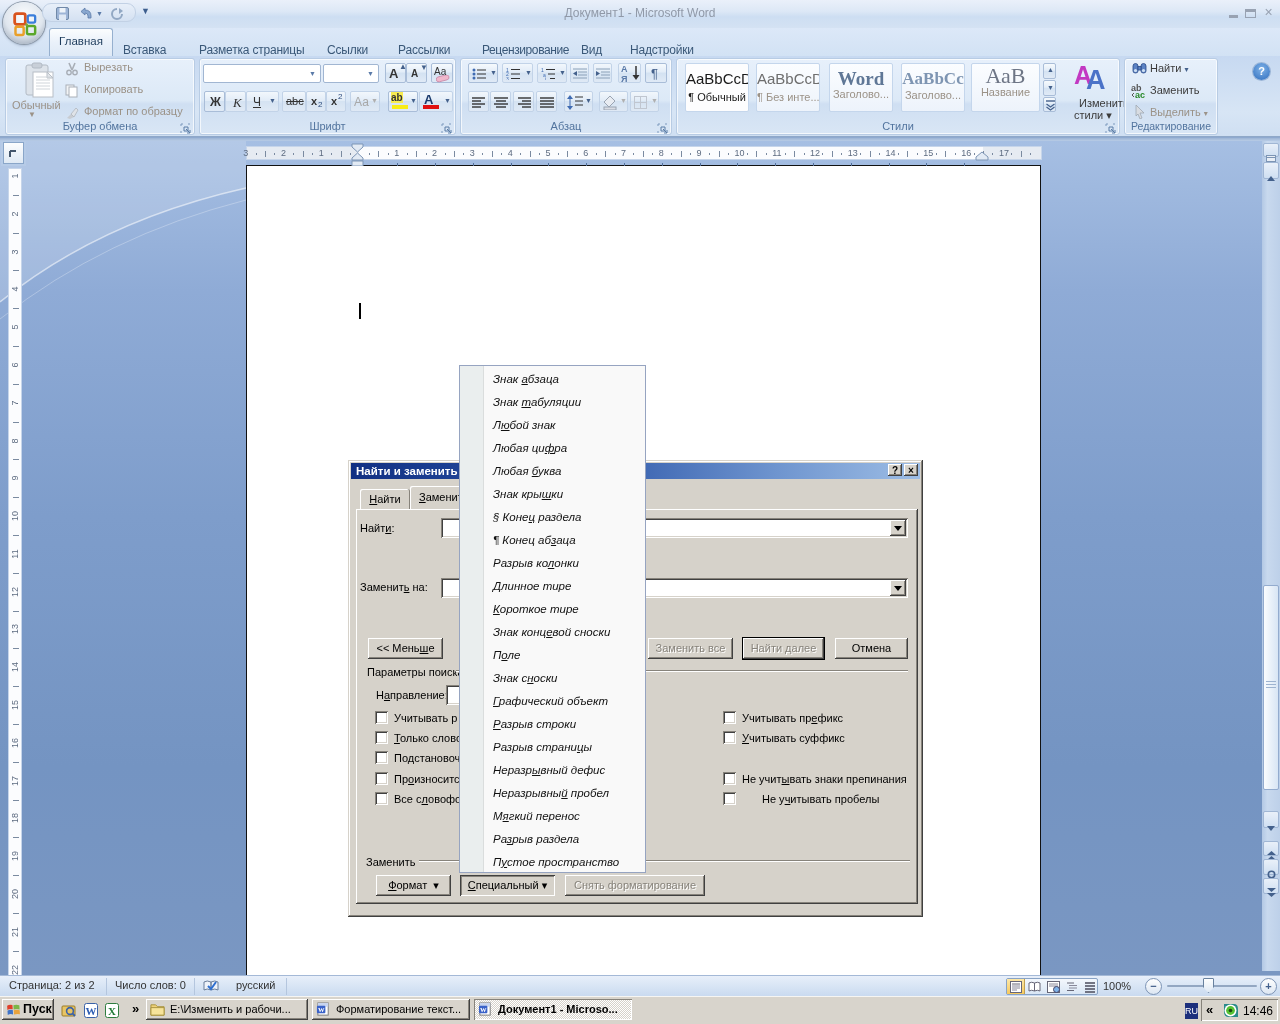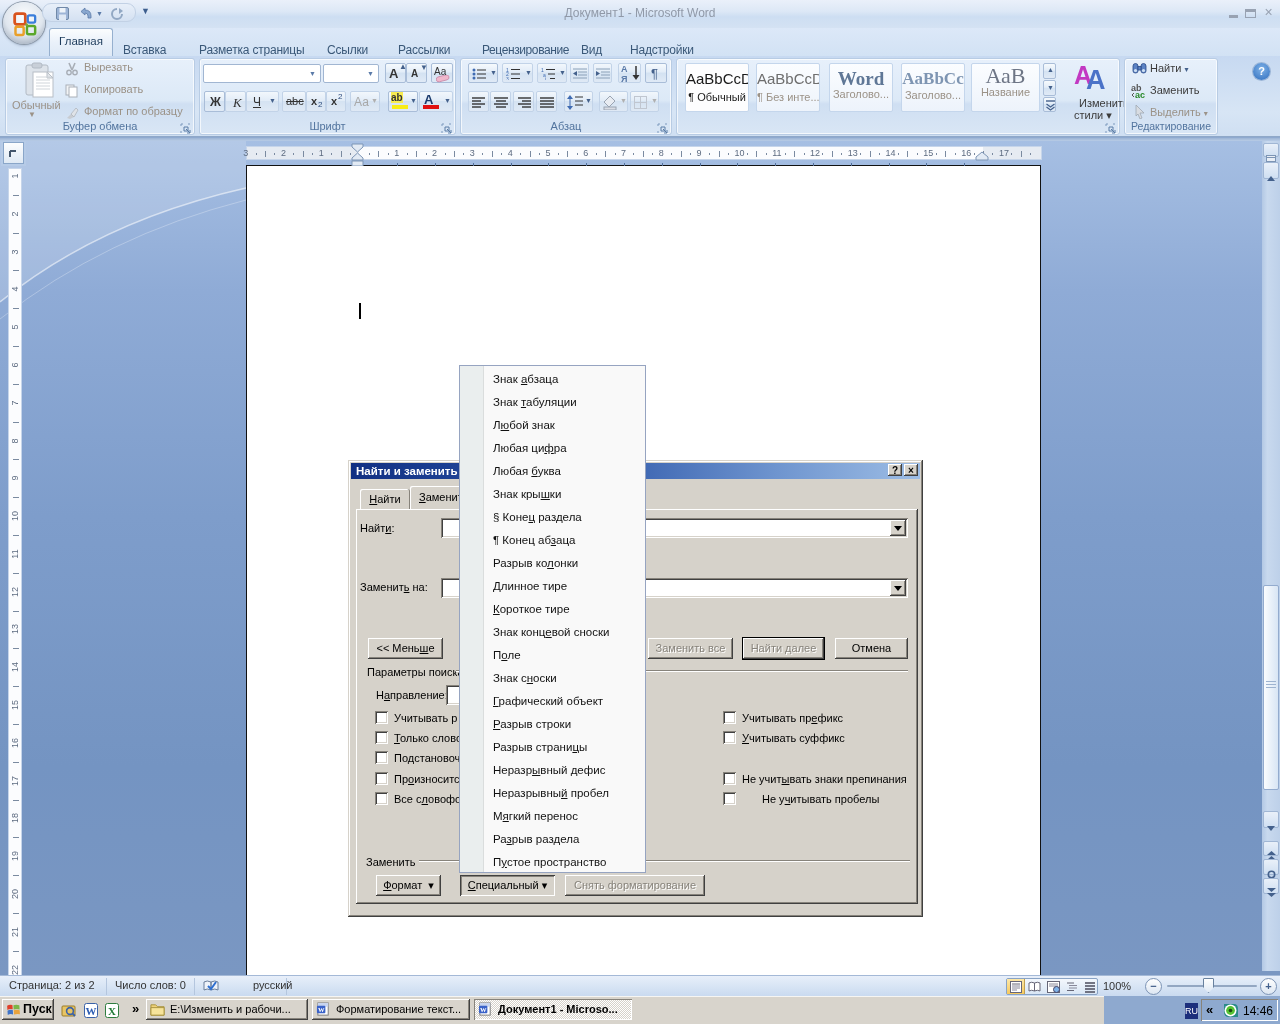--- a/index.html
+++ b/index.html
@@ -50,21 +50,21 @@
 .vnum{position:absolute;left:0px;width:12px;text-align:center;font-size:9px;color:#5d6b80;transform:rotate(-90deg);}
 
 #vscroll{position:absolute;left:1262px;top:0px;width:18px;height:830px;background:linear-gradient(90deg,#b3c8e4,#c8d9ee 30%,#bdd0e9);}
 .sbtn{position:absolute;left:1px;width:16px;height:17px;background:linear-gradient(#e9f0f9,#cfdff2);border:1px solid #a0b6d4;border-radius:2px;text-align:center;padding-top:5px;}
 #sthumb{position:absolute;left:1px;top:444px;width:16px;height:205px;background:linear-gradient(90deg,#fafcfe,#d8e5f4);border:1px solid #93abce;border-radius:2px;}
 
 #statusbar{left:0;top:975px;width:1280px;height:21px;background:linear-gradient(#e8effa 0%,#d8e5f5 50%,#c9daf0 100%);border-top:1px solid #a4b9d7;font-size:11px;color:#333;}
 .stxt{position:absolute;top:3px;}
 .ssep{position:absolute;top:2px;width:1px;height:17px;background:#b4c6de;}
 
-#taskbar{left:0;top:996px;width:1104px;height:28px;background:#d8d4cc;border-top:1px solid #f6f5f2;}
+#taskbar{left:0;top:996px;width:1280px;height:28px;background:#d8d4cc;border-top:1px solid #f6f5f2;}
 .tbtn{position:absolute;top:2px;height:21px;background:#d8d4cc;box-shadow:inset -1px -1px #404040,inset 1px 1px #fff,inset -2px -2px #87837b;font-size:11px;color:#000;}
 .tbtn .ticon{position:absolute;left:4px;top:3px;width:15px;height:15px;}
 .tbtn .tlab{position:absolute;left:24px;top:4px;white-space:nowrap;overflow:hidden;}
 
 #dialog{left:348px;top:460px;width:575px;height:457px;background:#d6d2ca;box-shadow:inset -1px -1px #404040,inset 1px 1px #d6d2ca,inset -2px -2px #87837b,inset 2px 2px #fff;font-size:11px;color:#000;}
 #dtitle{position:absolute;left:3px;top:3px;width:569px;height:16px;background:linear-gradient(90deg,#123083 0%,#2b55a8 40%,#6f95cf 75%,#9dbde5 100%);color:#fff;font-weight:bold;font-size:11.5px;line-height:16px;padding-left:5px;}
 .dtbtn{position:absolute;width:14px;height:12px;background:#d6d2ca;box-shadow:inset -1px -1px #404040,inset 1px 1px #fff,inset -2px -2px #87837b;font-size:10px;font-weight:bold;text-align:center;line-height:13px;color:#000;}
 .dtab{position:absolute;background:#d6d2ca;box-shadow:inset -1px 0 #87837b,inset 1px 1px #fff;border-top-left-radius:2px;border-top-right-radius:2px;text-align:center;font-size:11px;}
 #dframe{position:absolute;left:8px;top:49px;width:562px;height:395px;box-shadow:inset -1px -1px #404040,inset 1px 1px #fff,inset -2px -2px #87837b,inset 2px 2px #d6d2ca;}
 .combo{position:absolute;height:20px;background:#fff;box-shadow:inset 1px 1px #87837b,inset -1px -1px #fff,inset 2px 2px #404040,inset -2px -2px #d6d2ca;}
@@ -73,21 +73,21 @@
 .dbtn{position:absolute;height:21px;background:#d6d2ca;box-shadow:inset -1px -1px #404040,inset 1px 1px #fff,inset -2px -2px #87837b;text-align:center;font-size:11px;line-height:20px;color:#000;}
 .dbtn.dis{color:#87837b;text-shadow:1px 1px 0 #fff;}
 .dbtn.def{box-shadow:0 0 0 1px #000,inset -1px -1px #404040,inset 1px 1px #fff,inset -2px -2px #87837b;}
 .etch{position:absolute;height:2px;box-shadow:inset 0 1px #87837b,inset 0 -1px #fff;}
 .dcb{position:absolute;width:13px;height:13px;background:#fff;box-shadow:inset 1px 1px #87837b,inset -1px -1px #fff,inset 2px 2px #404040,inset -2px -2px #d6d2ca;}
 .dlab{position:absolute;white-space:nowrap;}
 .dlab u{text-underline-offset:1px;}
 
 #specmenu{left:459px;top:365px;width:187px;height:508px;background:#f9f9f9;border:1px solid #96a4c1;font-size:11.5px;color:#111;}
 #specmenu .gut{position:absolute;left:0;top:0;width:24px;height:100%;background:#eaeeee;border-right:1px solid #dadddd;}
-.mi{position:absolute;left:33px;white-space:nowrap;}
+.mi{position:absolute;left:33px;white-space:nowrap;font-style:italic;}
 </style>
 </head>
 <body>
 
 <div class="abs" id="titlebar"></div>
 <div class="abs" id="titletext">Документ1  - Microsoft Word</div>
 <div class="abs" id="tabrow"></div>
 <div class="abs" id="orb">
 <svg width="42" height="42" viewBox="0 0 42 42">
 <g transform="translate(21.5,21.5) scale(0.82) translate(-21,-21)">
@@ -386,20 +386,21 @@
   <div class="rbtn nob" style="left:169px;top:32px;width:29px;height:21px;">
       <svg class="ric" style="left:3px;top:4px;" width="13" height="13">
         <rect x="0.5" y="0.5" width="12" height="12" fill="none" stroke="#c0c6d0"></rect>
         <line x1="0.5" y1="6.5" x2="12.5" y2="6.5" stroke="#c0c6d0"></line>
         <line x1="6.5" y1="0.5" x2="6.5" y2="12.5" stroke="#c0c6d0"></line>
       </svg>
       <span class="glyph" style="left:20px;top:5px;font-size:7px;color:#b0b0b0;">▼</span>
     </div>
 </div>
 <div class="abs rgroup" style="left:676px;width:444px;" id="g-sty">
+    <div class="glabel" style="text-align:center;">Стили</div>
     <div class="glaunch"><svg width="11" height="11">
         <path d="M1 3 L1 1 L3 1 M8 1 L10 1 M1 8 L1 10" stroke="#7d99bd" fill="none"></path>
         <path d="M4 4 h4 v4 h-4 Z" fill="none" stroke="#5a7ca6"></path>
         <path d="M6 6 L10 10 M10 7 L10 10 L7 10" stroke="#5a7ca6" fill="none"></path>
       </svg></div>
   <div class="stcell" style="left:8px;background:#fdfdfe;">
       <div class="aa" style="color:#1a1a1a;">AaBbCcDc</div>
       <div class="nm" style="color:#1a1a1a;">¶ Обычный</div>
     </div>
   <div class="stcell" style="left:79px;">
@@ -701,21 +702,21 @@
   <div class="dcb" style="left:375px;top:251px;"></div>
     <div class="dlab" style="left:394px;top:252px;">Учитывать пр<u>е</u>фикс</div>
   <div class="dcb" style="left:375px;top:271px;"></div>
     <div class="dlab" style="left:394px;top:272px;"><u>У</u>читывать суффикс</div>
   <div class="dcb" style="left:375px;top:312px;"></div>
     <div class="dlab" style="left:394px;top:313px;">Не учит<u>ы</u>вать знаки препинания</div>
   <div class="dcb" style="left:375px;top:332px;"></div>
     <div class="dlab" style="left:414px;top:333px;">Не у<u>ч</u>итывать пробелы</div>
   <div class="dlab" style="left:18px;top:396px;">Заменить</div>
   <div class="etch" style="left:71px;top:400px;width:491px;"></div>
-  <div class="dbtn" style="left:28px;top:415px;width:65px;"><u>Ф</u>ормат&nbsp;&nbsp;▾</div>
+  <div class="dbtn" style="left:28px;top:415px;width:75px;"><u>Ф</u>ормат&nbsp;&nbsp;▾</div>
   <div class="dbtn" style="left:112px;top:415px;width:95px;box-shadow:inset 1px 1px #404040,inset -1px -1px #fff,inset 2px 2px #87837b;"><u>С</u>пециальный ▾</div>
   <div class="dbtn dis" style="left:217px;top:415px;width:140px;">Снять форматирование</div>
 </div>
 
 <div class="abs" id="specmenu">
     <div class="gut"></div>
     <div class="mi" style="top:7px;">Знак <u>а</u>бзаца</div>
     <div class="mi" style="top:30px;">Знак <u>т</u>абуляции</div>
     <div class="mi" style="top:53px;">Л<u>ю</u>бой знак</div>
     <div class="mi" style="top:76px;">Любая ци<u>ф</u>ра</div>
@@ -741,21 +742,21 @@
 
 <div class="abs" id="statusbar">
   <div class="stxt" style="left:9px;">Страница: 2 из 2</div>
   <div class="ssep" style="left:106px;"></div>
   <div class="stxt" style="left:115px;">Число слов: 0</div>
   <div class="ssep" style="left:194px;"></div>
   <div class="stxt" style="left:203px;width:17px;height:13px;"><svg width="17" height="14">
         <path d="M1 3 Q4 1 8 3 L8 11 Q4 9 1 11 Z M8 3 Q12 1 15 3 L15 11 Q12 9 8 11 Z" fill="#eef3fa" stroke="#6b7f9b"></path>
         <path d="M5 7 l3 3 l5 -7" stroke="#2e6fd0" stroke-width="2" fill="none"></path>
       </svg></div>
-  <div class="stxt" style="left:253px;">русский</div>
+  <div class="stxt" style="left:236px;">русский</div>
   <div class="ssep" style="left:286px;"></div>
   <div class="abs" style="left:1006px;top:2px;width:92px;height:17px;border:1px solid #89a3c5;border-radius:2px;background:linear-gradient(#f3f7fc,#d9e6f5);">
     <div class="abs" style="left:0px;top:0px;width:18px;height:15px;background:linear-gradient(#fde8a8,#f7c95c);border-right:1px solid #c0a050;"></div>
     <svg class="abs" style="left:3px;top:2px;" width="12" height="12">
         <rect x="0.5" y="0.5" width="11" height="11" fill="#fff" stroke="#667"></rect>
         <line x1="2" y1="3" x2="10" y2="3" stroke="#667"></line>
         <line x1="2" y1="5" x2="10" y2="5" stroke="#889"></line>
         <line x1="2" y1="7" x2="10" y2="7" stroke="#889"></line>
         <line x1="2" y1="9" x2="7" y2="9" stroke="#889"></line>
       </svg>

